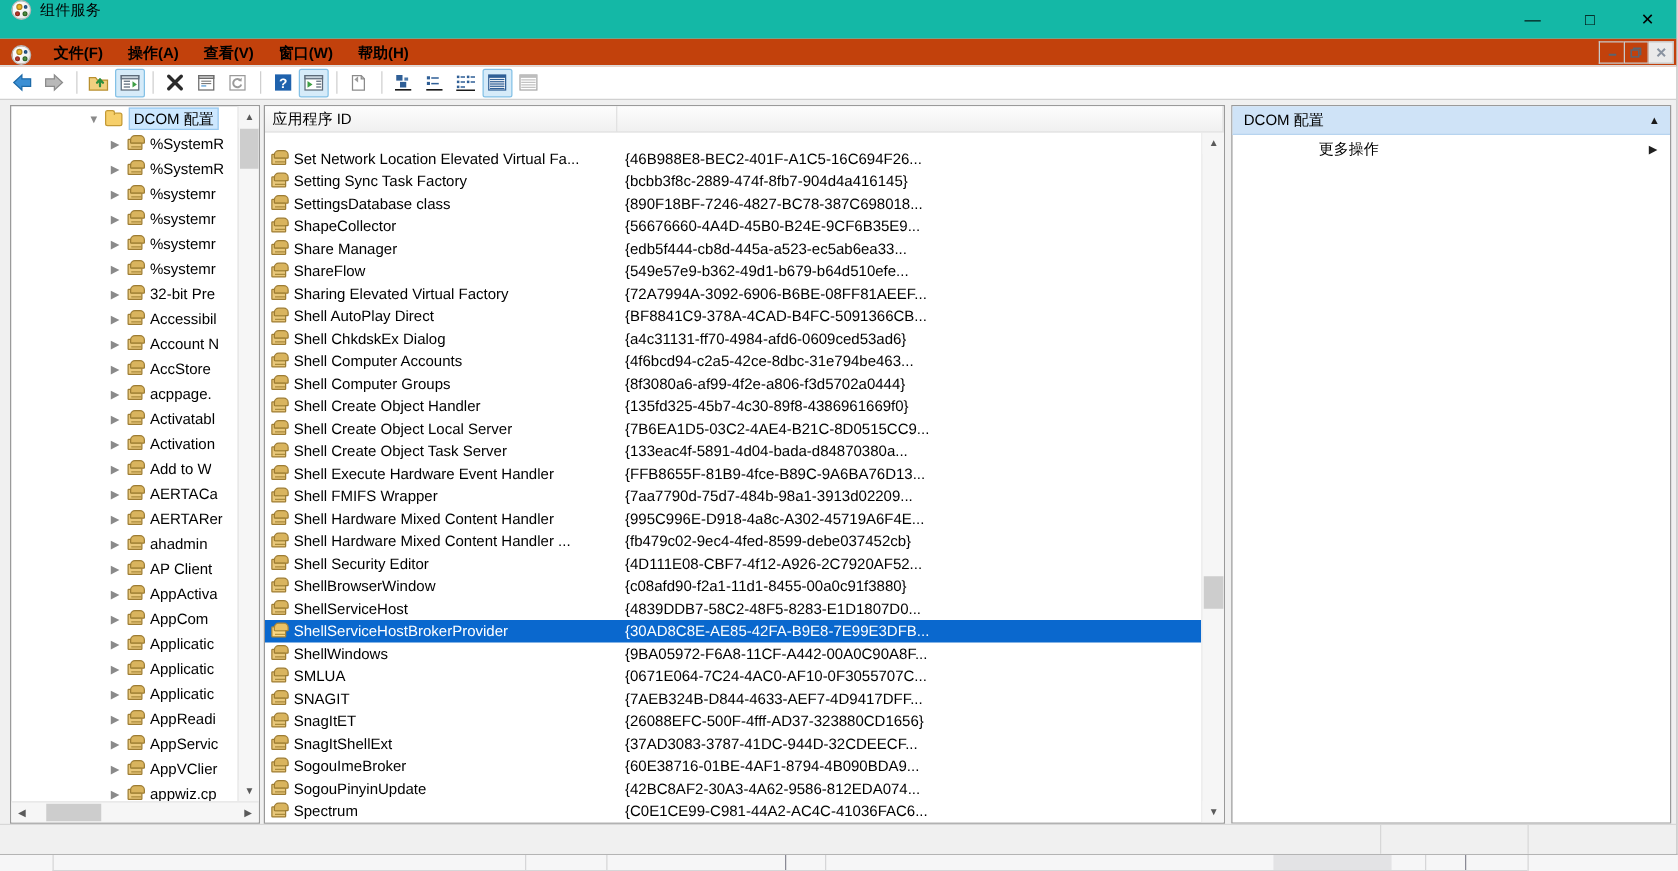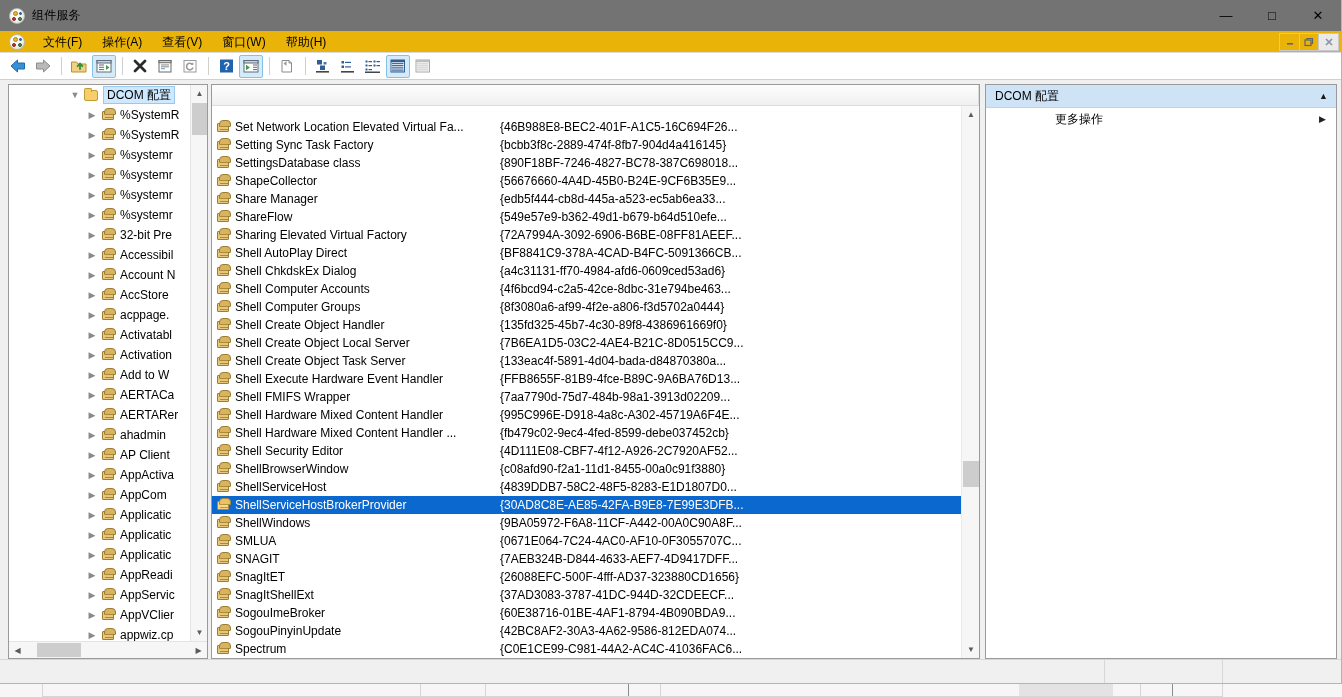--- a/index.html
+++ b/index.html
@@ -21,22 +21,22 @@
     width: 1342px; height: 684px;
     background: #fff;
     border: 1px solid #b4b4b4;
     border-left: none; border-top: none;
     display: flex; flex-direction: column;
   }
 
   
   .titlebar {
     height: 31px;
-    background: #737373;
-    display: flex; align-items: center;
+    background: #14b8a6;
+    display: flex; align-items: flex-start;
     flex: 0 0 auto;
     position: relative;
   }
   .title-icon {
     width: 16px; height: 16px;
     margin-left: 9px; margin-right: 7px;
     position: relative;
     flex: 0 0 auto;
   }
   .title-text {
@@ -51,25 +51,26 @@
   .win-btn {
     width: 46px; height: 31px;
     display: flex; align-items: center; justify-content: center;
     color: #000;
     font-size: 13px;
   }
 
   
   .menubar {
     height: 22px;
-    background: #eab308;
-    display: flex; align-items: center;
+    background: #c2410c;
+    display: flex; align-items: flex-end;
     flex: 0 0 auto;
     border-bottom: 1px solid #dcdcdc;
     position: relative;
+    font-weight: bold;
   }
   .menu-icon {
     width: 16px; height: 16px;
     margin-left: 9px; margin-right: 8px;
     position: relative; flex: 0 0 auto;
   }
   .menu-item {
     padding: 2px 10px;
     font-size: 12px;
     color: #000;
@@ -791,20 +792,21 @@
       </div>
       <div class="tree-hscroll">
         <div class="hs-arrow">◀</div>
         <div class="hs-thumb" style="left:28px;width:44px;"></div>
         <div class="hs-arrow right">▶</div>
       </div>
     </div>
 
     <div class="pane" id="list-pane">
       <div class="lv-header">
+        <div class="lv-col c2">应用程序 ID</div>
         <div class="lv-col c3"></div>
       </div>
       <div class="lv-body">
         <div class="lv-rows" id="lv-rows">
             <div class="lv-row">
               <span class="ico">
                 <span class="ic-comp"></span>
               </span>
               <span class="c-name">Set Network Location Elevated Virtual Fa...</span>
               <span class="c-appid">{46B988E8-BEC2-401F-A1C5-16C694F26...</span>

